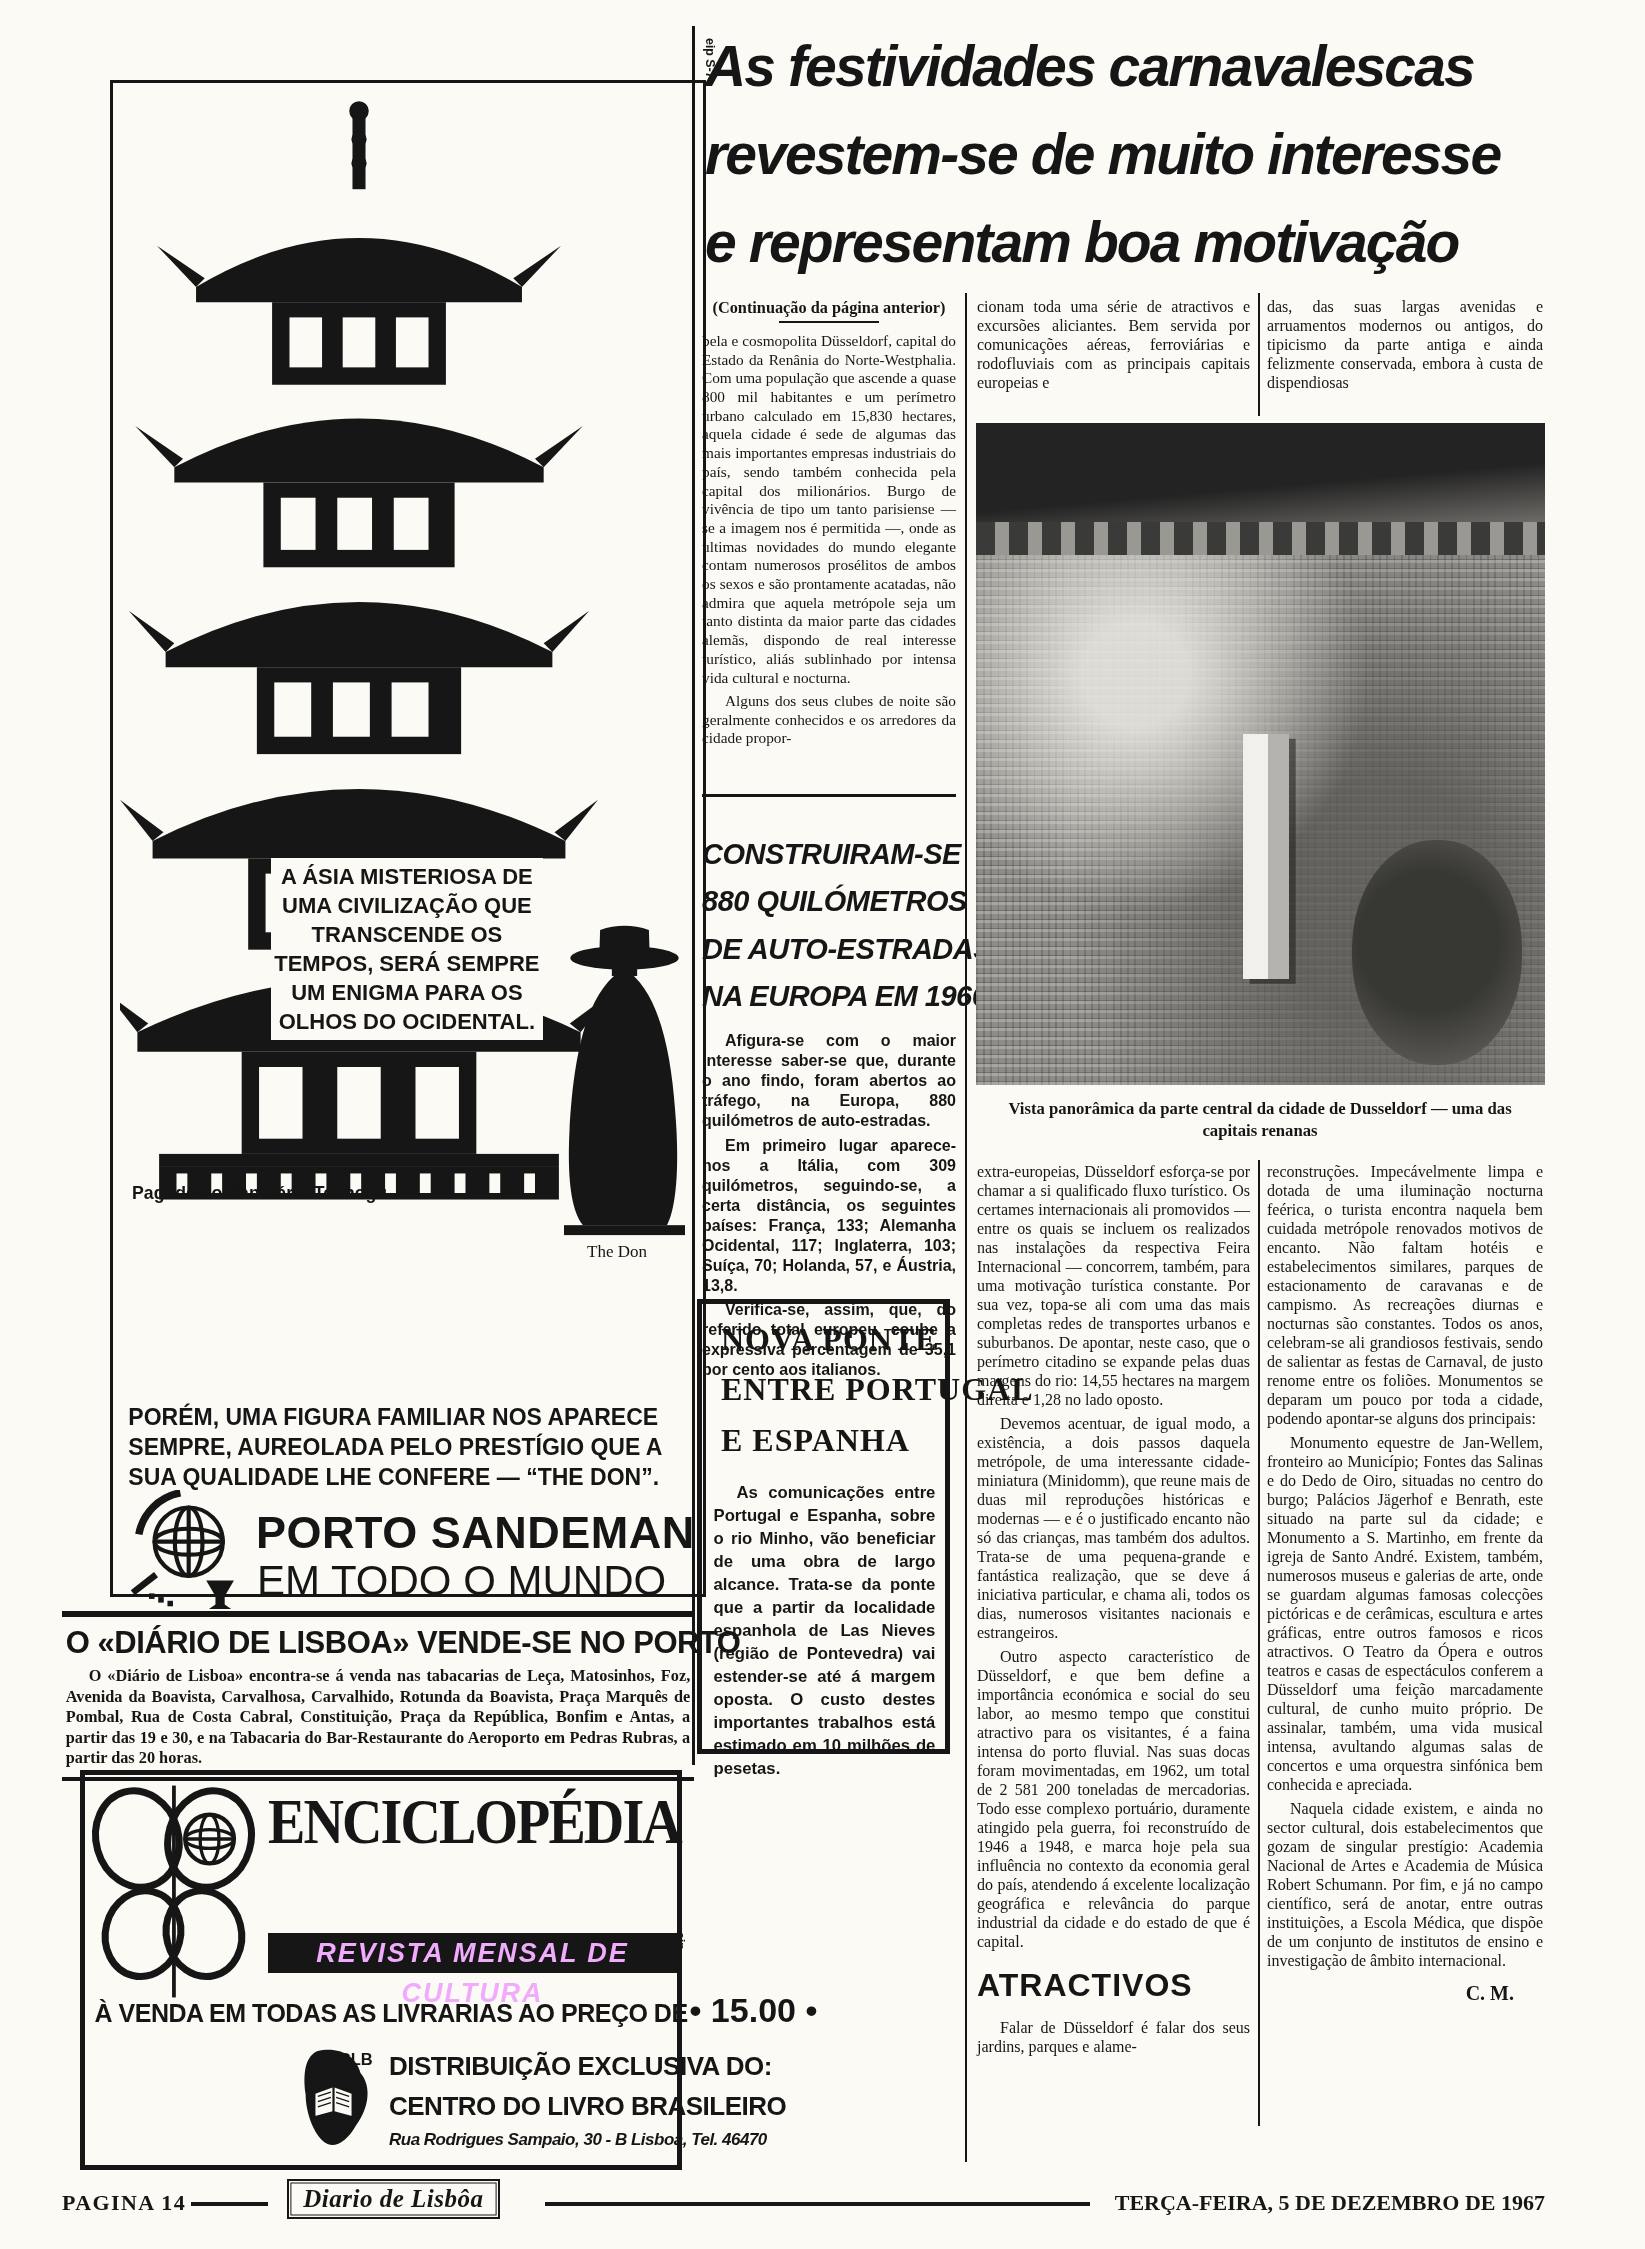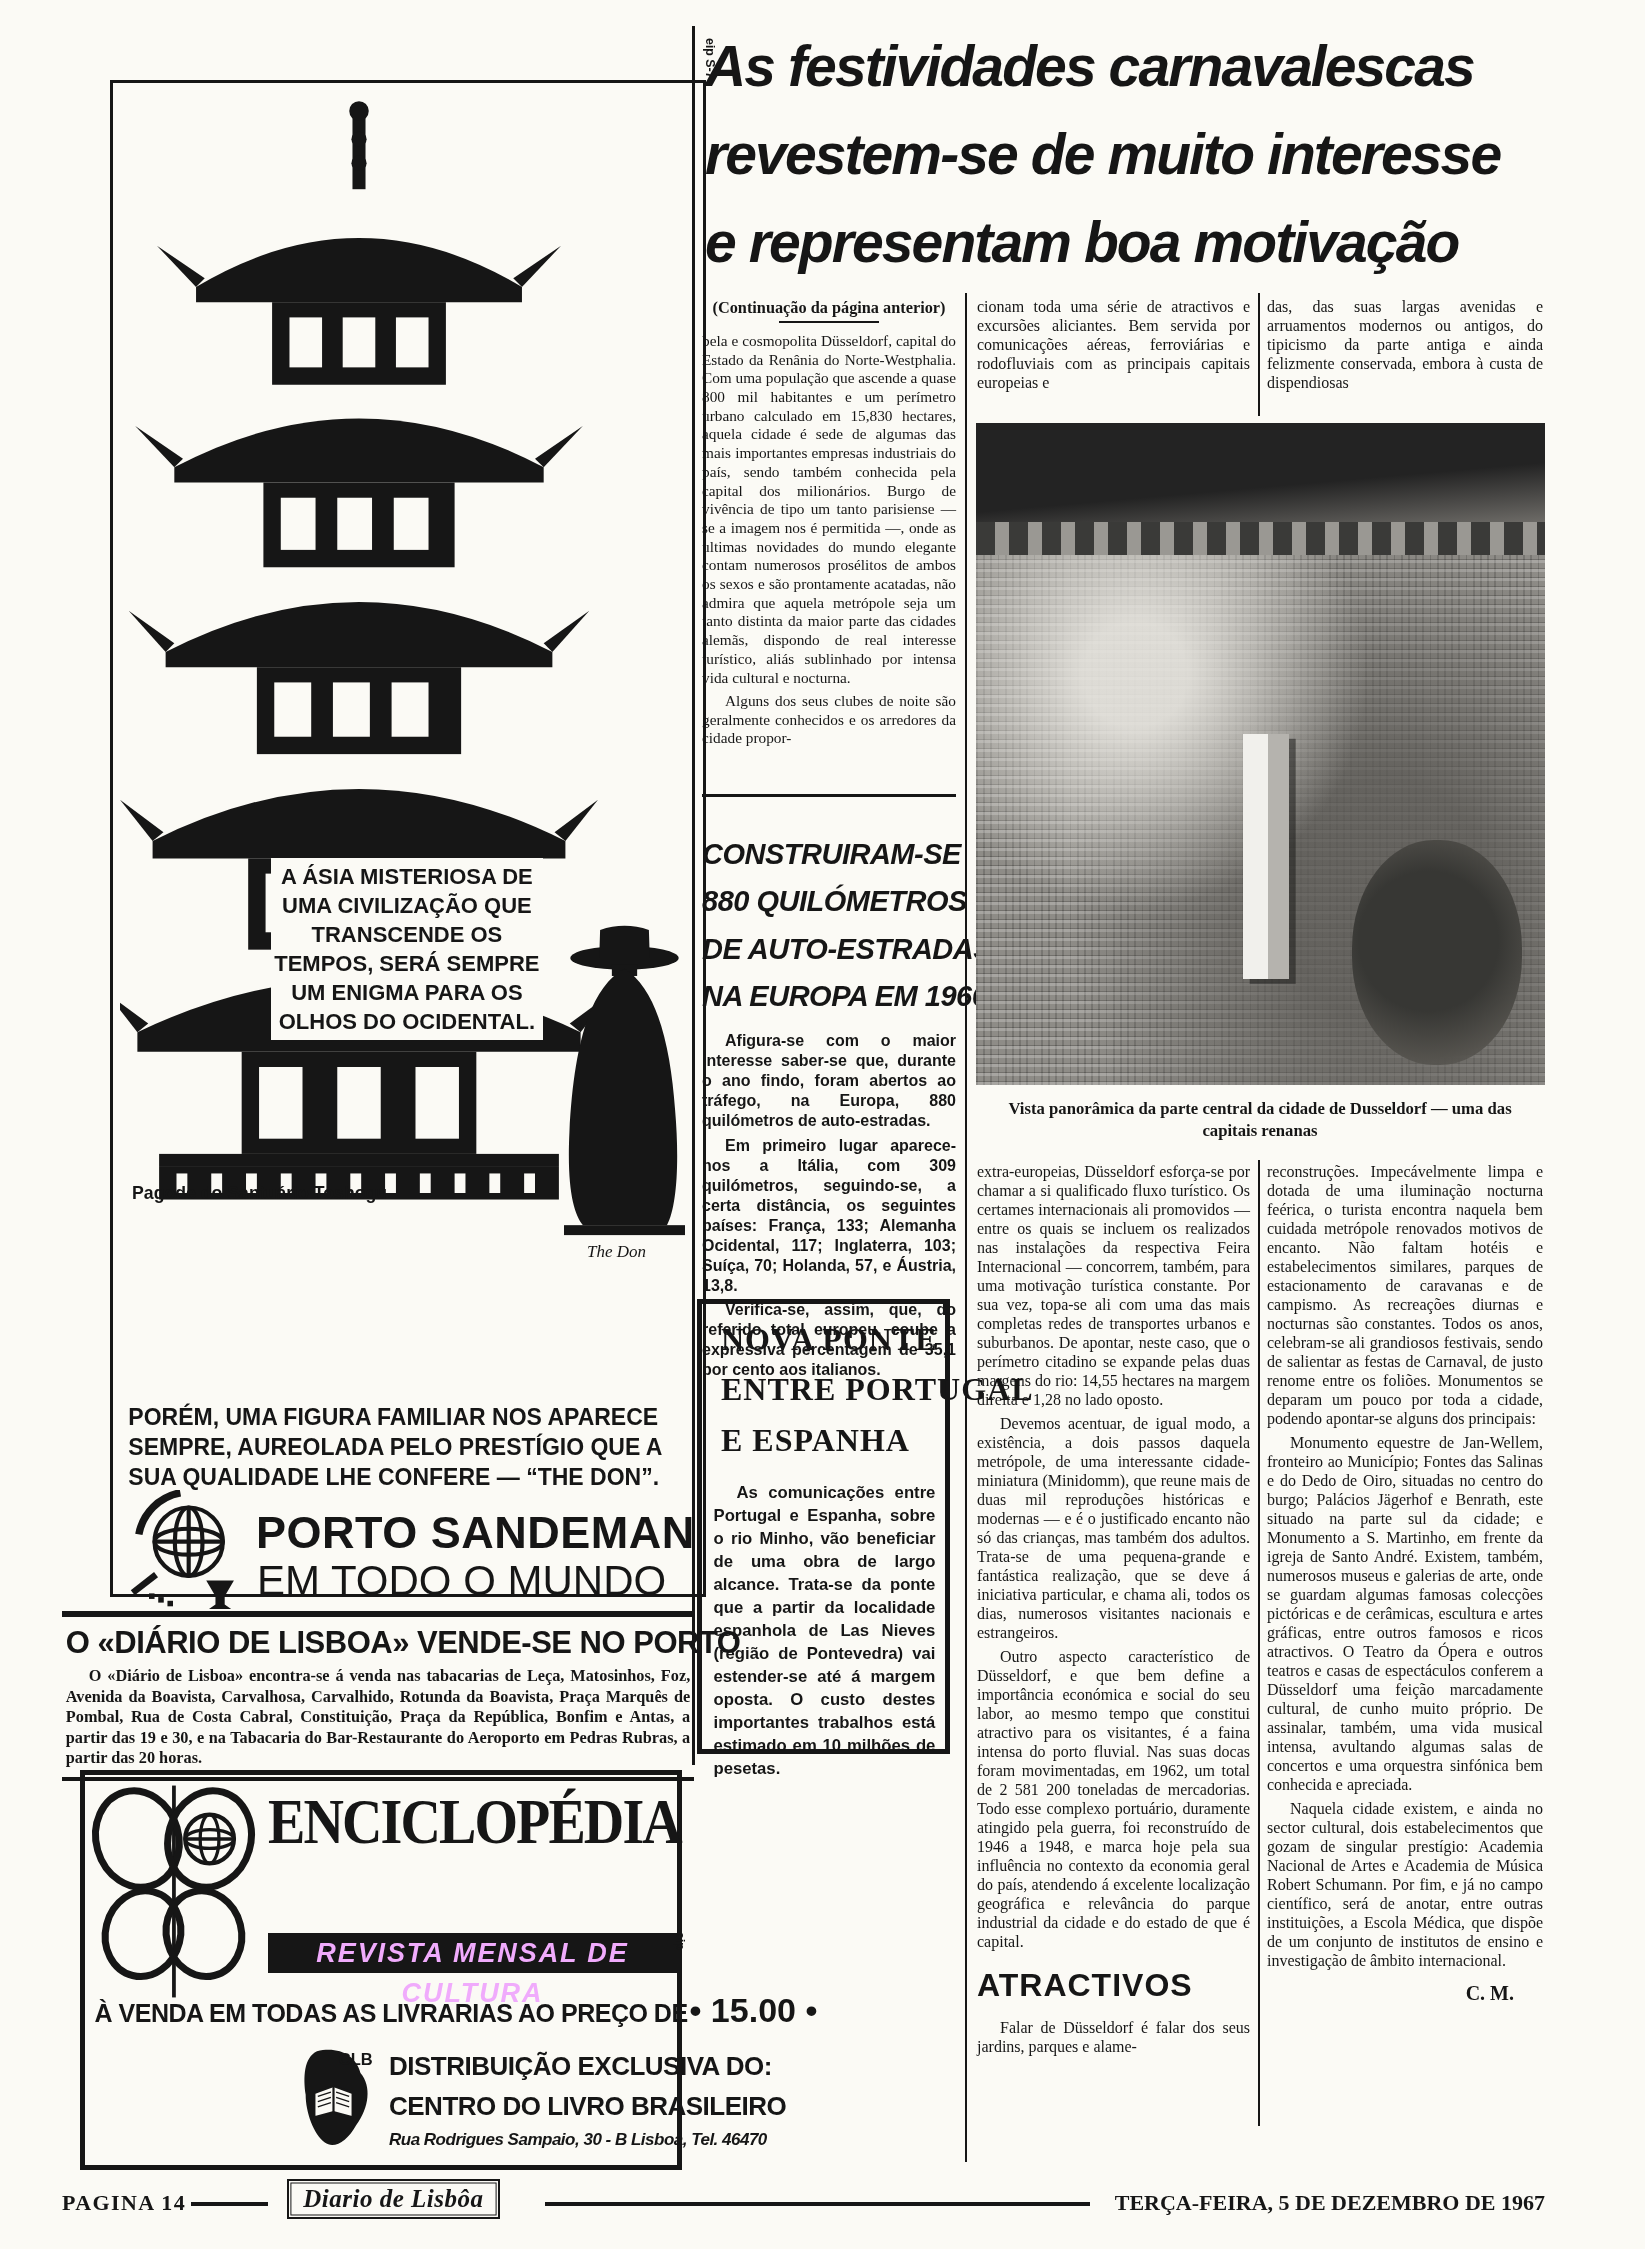--- a/index.html
+++ b/index.html
@@ -118,21 +118,21 @@
     <svg class="abs" style="left:440px;top:837px;" width="143" height="316" viewBox="0 0 300 700">
       <g fill="#161616">
         <ellipse cx="150" cy="84" rx="120" ry="26"></ellipse>
         <path d="M96,22 Q150,4 204,22 L206,84 L94,84 Z"></path>
         <rect x="122" y="98" width="56" height="26"></rect>
         <path d="M150,108 C76,148 38,268 28,470 C22,596 38,652 58,676 L244,676 C266,636 272,536 262,420 C252,280 222,152 150,108 Z"></path>
         <rect x="16" y="676" width="268" height="22"></rect>
       </g>
     </svg>
 
-    <div class="abs" style="left:474px;top:1159px;font-style:italic;font-size:17px;">The Don</div>
+    <div class="abs" style="left:474px;top:1159px;font-size:17px;">The Don</div>
 
     <div class="abs adtext" style="left:15.3px;top:1319px;width:562px;font-size:23px;line-height:30px;">PORÉM, UMA FIGURA FAMILIAR NOS APARECE SEMPRE, AUREOLADA PELO PRESTÍGIO QUE A SUA QUALIDADE LHE CONFERE — “THE DON”.</div>
 
     <svg class="abs" style="left:10.5px;top:1407px;" width="122" height="120" viewBox="0 0 260 260">
       <g fill="none" stroke="#161616" stroke-width="9">
         <circle cx="138" cy="112" r="74"></circle>
         <ellipse cx="138" cy="112" rx="74" ry="28"></ellipse>
         <ellipse cx="138" cy="112" rx="30" ry="74"></ellipse>
         <line x1="64" y1="112" x2="212" y2="112"></line>
         <line x1="138" y1="38" x2="138" y2="186"></line>

